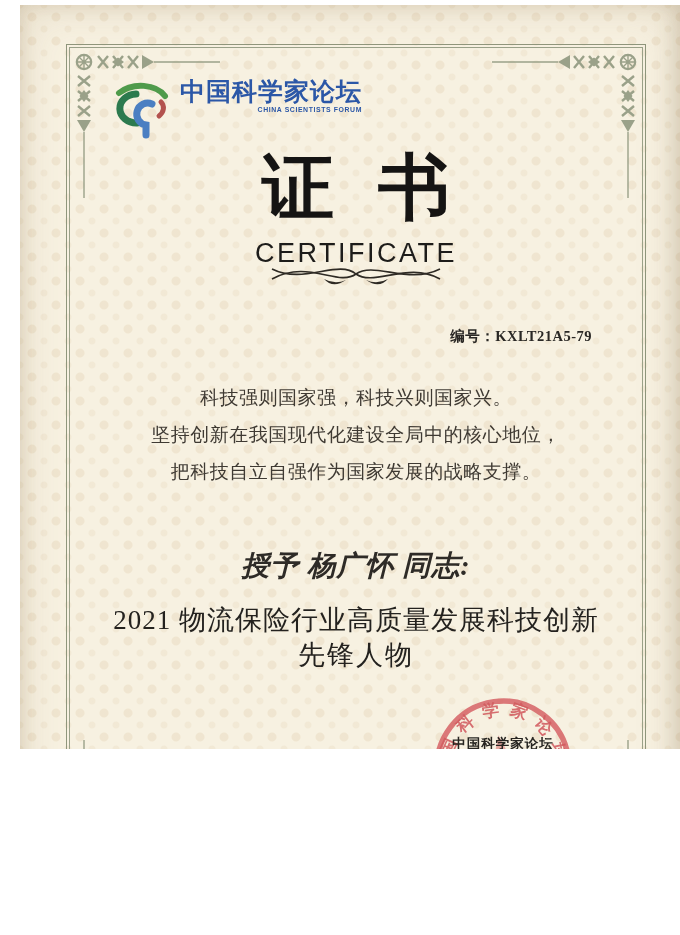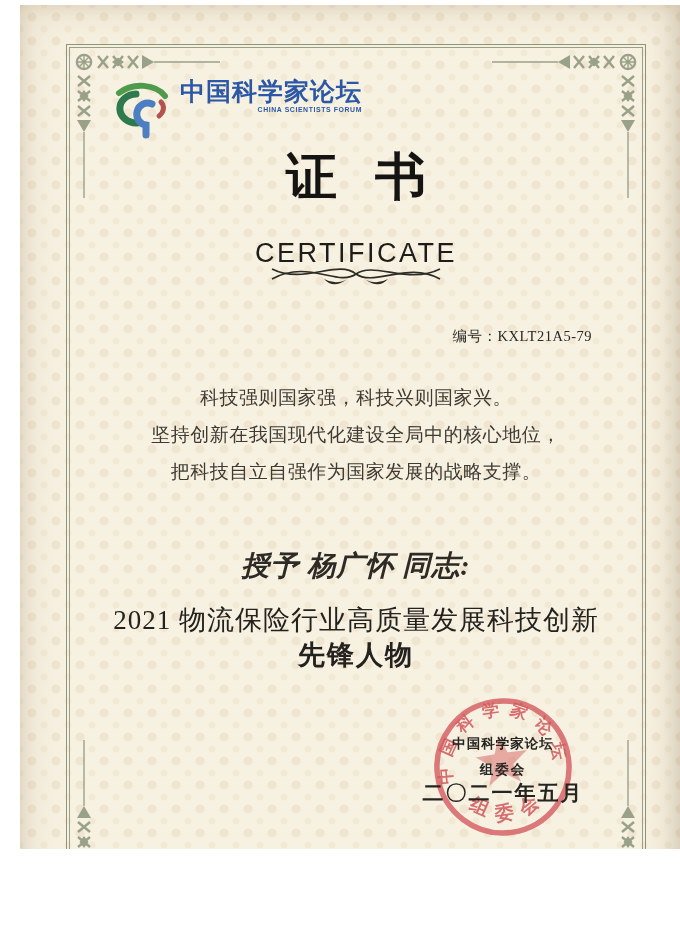--- a/index.html
+++ b/index.html
@@ -1,16 +1,16 @@
 <!DOCTYPE html>
 <html><head>
 <meta charset="utf-8">
 <style>
   html,body{margin:0;padding:0;background:#ffffff;}
-  .stage{position:relative;width:680px;height:849px;background:#ffffff;overflow:hidden;
+  .stage{position:relative;width:680px;height:749px;background:#ffffff;overflow:hidden;
          font-family:"Liberation Serif", serif;}
   
   .paper{position:absolute;left:20px;top:5px;width:660px;height:930px;
     background-color:#f7f1e1;
     background-image:
       radial-gradient(circle at 12px 12px, rgba(205,172,125,.17) 4px, transparent 5px),
       radial-gradient(circle at 0px 0px, rgba(205,172,125,.12) 3px, transparent 4px),
       radial-gradient(circle at 24px 0px, rgba(205,172,125,.12) 3px, transparent 4px),
       radial-gradient(circle at 0px 24px, rgba(205,172,125,.12) 3px, transparent 4px),
       radial-gradient(circle at 24px 24px, rgba(205,172,125,.12) 3px, transparent 4px);
@@ -32,34 +32,34 @@
   .cc{position:absolute;left:46px;right:34px;text-align:center;}
   
   .logo{position:absolute;left:80px;top:74px;display:flex;align-items:flex-start;}
   .logo-text{margin-left:10px;line-height:1;}
   .logo-cn{font-family:"Liberation Sans",sans-serif;font-weight:700;font-size:25px;
            color:#2b57a7;letter-spacing:1px;}
   .logo-en{font-family:"Liberation Sans",sans-serif;font-weight:700;font-size:6.9px;
            color:#2b57a7;letter-spacing:.6px;text-align:right;margin-top:3px;}
   
   .title-cn{top:146px;font-family:"Liberation Sans",sans-serif;font-weight:800;
-            font-size:51px;line-height:1;color:#151413;letter-spacing:12px;text-indent:12px;}
+            font-size:72px;line-height:1;color:#151413;letter-spacing:12px;text-indent:12px;}
   .title-en{top:224px;font-family:"Liberation Sans",sans-serif;font-weight:500;
             font-size:27px;line-height:1;color:#1d1c1a;letter-spacing:2.5px;margin-top:11px;}
   .flourish{top:252px;}
   
-  .serial{position:absolute;right:88px;top:322px;font-size:14.5px;font-weight:400;
+  .serial{position:absolute;right:88px;top:322px;font-size:14.5px;font-weight:700;
           color:#2a2825;letter-spacing:.5px;}
   
   .bodytext{top:374px;font-size:19px;color:#3f3a33;font-weight:500;letter-spacing:.5px;}
   .bodytext div{height:37px;line-height:37px;}
   
   .grant{top:542px;font-size:28px;font-weight:700;color:#2e2b27;letter-spacing:1px;font-style:italic;}
   .award1{top:598px;font-size:27px;font-weight:400;color:#24221f;letter-spacing:1px;line-height:35px;}
-  .award2{top:633px;font-size:27px;font-weight:700;color:#24221f;letter-spacing:2px;line-height:35px;}
+  .award2{top:633px;font-size:27px;font-weight:400;color:#24221f;letter-spacing:2px;line-height:35px;}
   
   .seal-svg{position:absolute;left:408px;top:687px;width:150px;height:150px;
             transform:rotate(-8deg);opacity:.92;}
   .seal-text{position:absolute;left:358px;top:730px;width:250px;text-align:center;
              color:#262420;pointer-events:none;}
   .seal-org{font-size:13.5px;font-weight:700;letter-spacing:1px;}
   .seal-com{font-size:13.5px;font-weight:700;letter-spacing:2px;margin-top:8px;}
   .seal-date{font-size:21px;font-weight:700;letter-spacing:2px;margin-top:0;}
 </style>
 </head>

